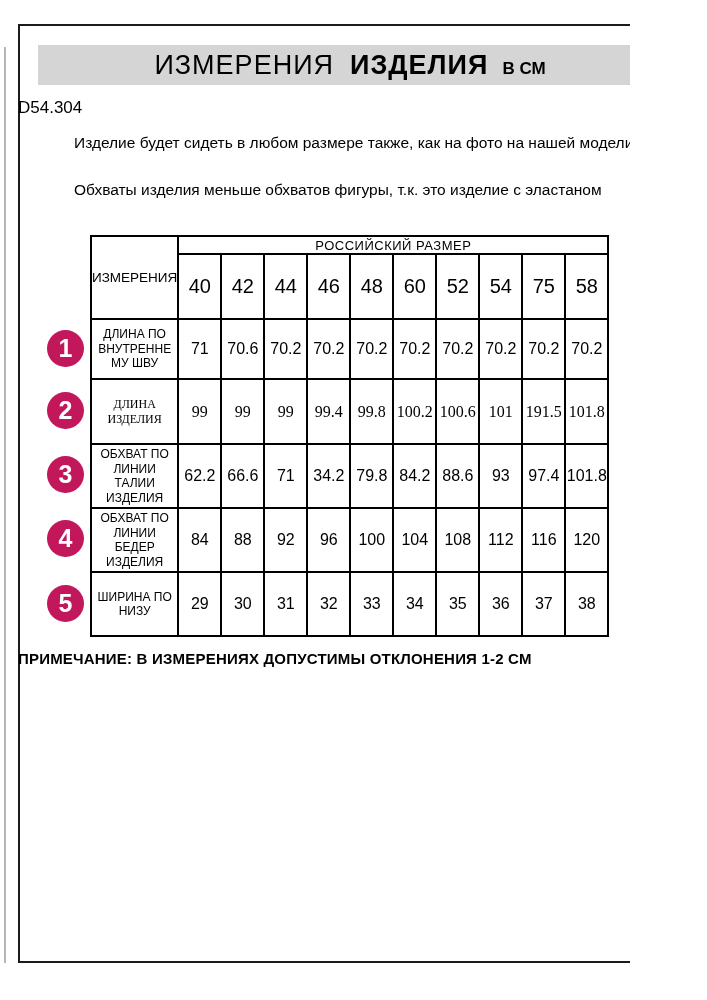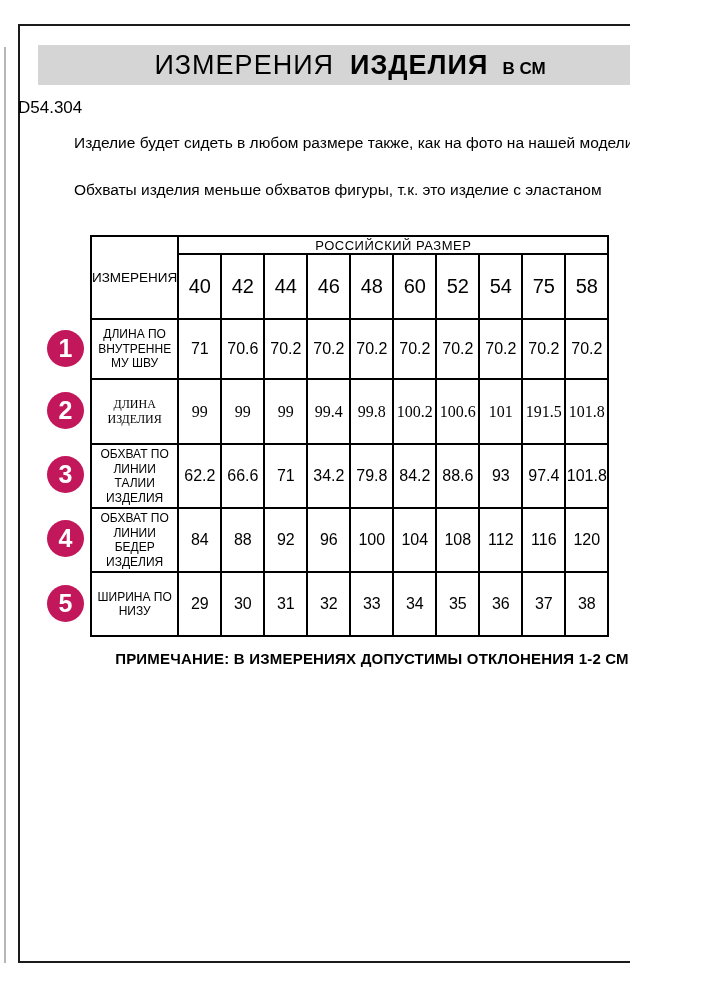--- a/index.html
+++ b/index.html
@@ -44,22 +44,22 @@
   .size-table tbody tr:nth-child(4) { height:64px; }
   .size-table tbody tr:nth-child(5) { height:64px; }
 
   .row-badge {
     position:absolute; left:47px; width:37px; height:37px; border-radius:50%;
     background:#c2175b; color:#fff; font-weight:bold; font-size:25px;
     display:flex; align-items:center; justify-content:center;
   }
 
   .footer-note {
-    position:absolute; left:18px; top:650px; width:660px; text-align:center;
-    font-weight:bold; font-size:15px; letter-spacing:0.2px;padding-left:24px;
+    position:absolute; left:18px; top:650px; width:660px; 
+    font-weight:bold; font-size:15px; letter-spacing:0.2px;
   }
 </style>
 </head>
 <body>
 
 <div class="canvas" id="canvas">
   <div class="edge-line"></div>
   <div class="page-border"></div>
 
   <div class="title-band" id="title-band" style="background: rgb(213, 213, 213);">

